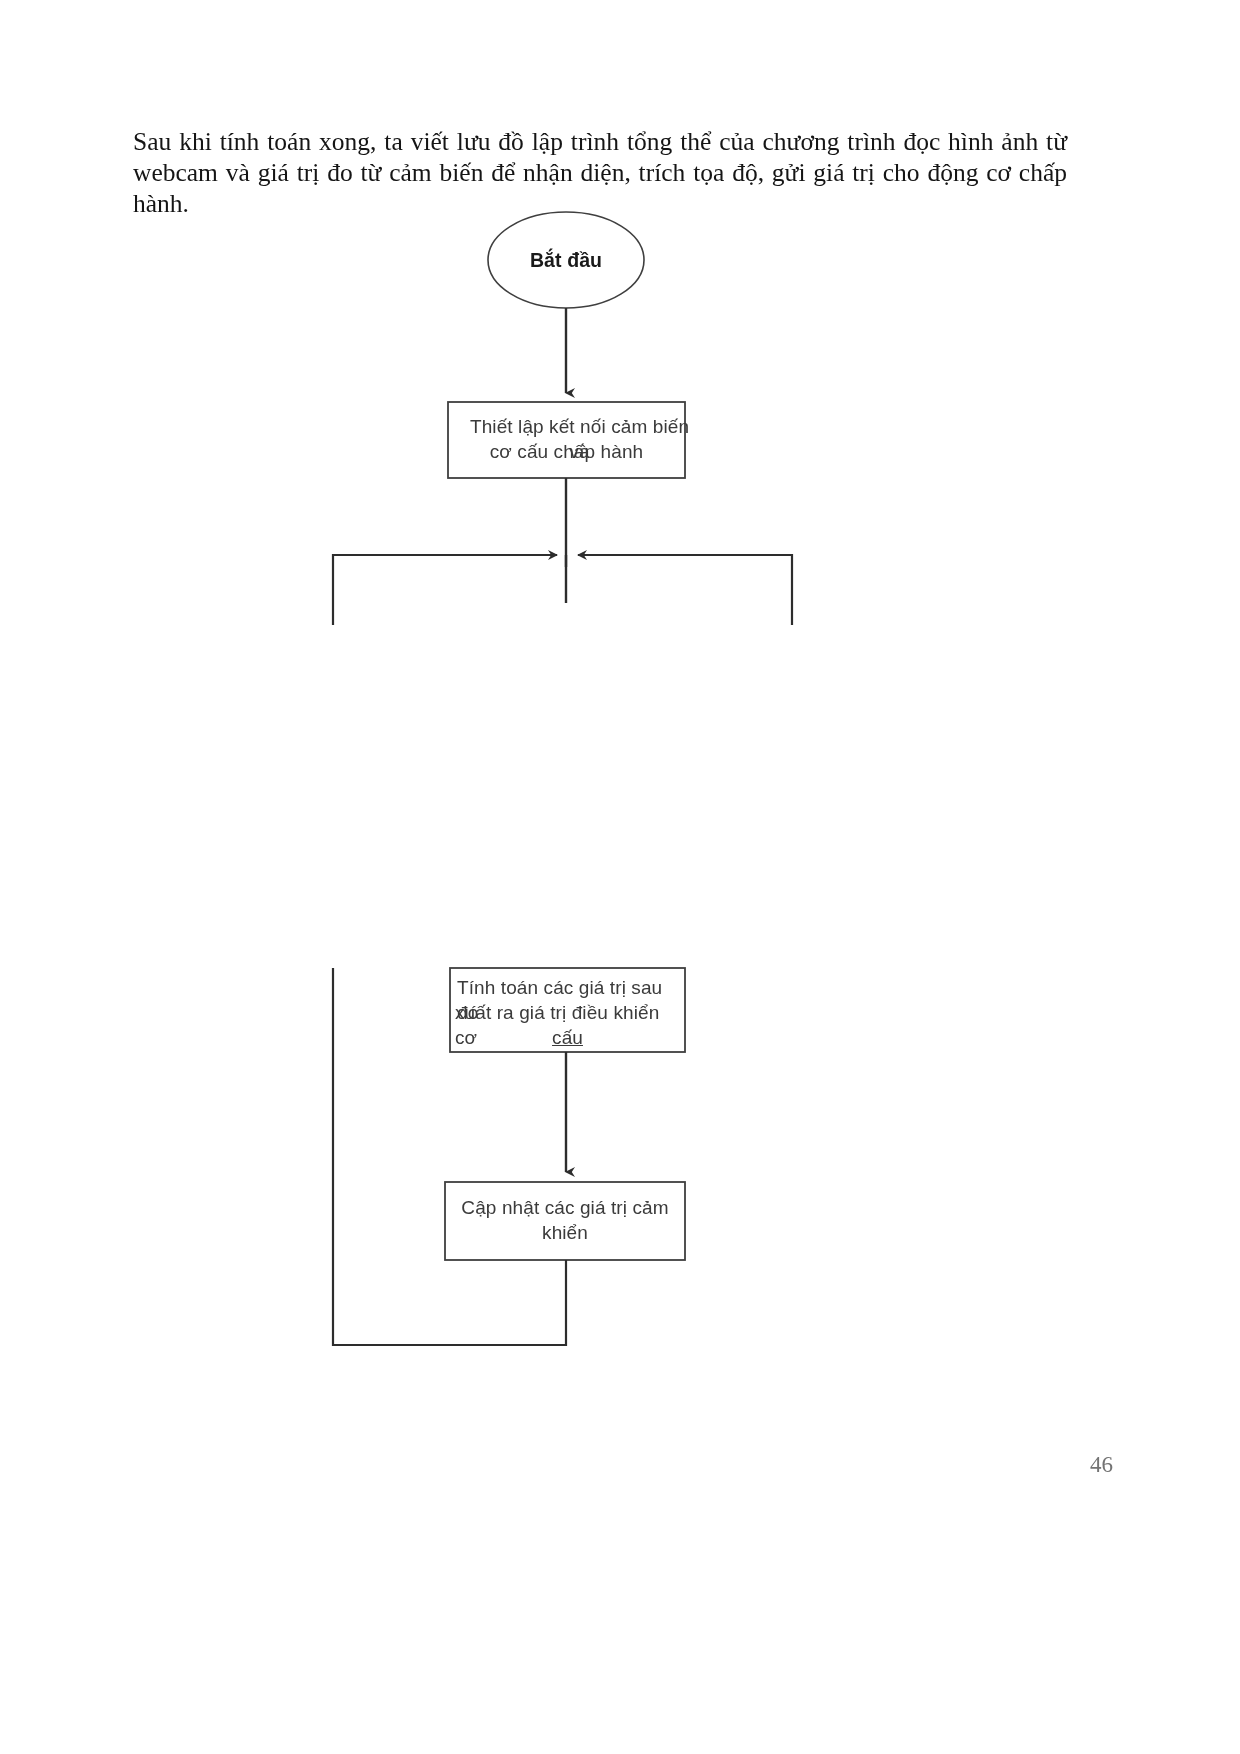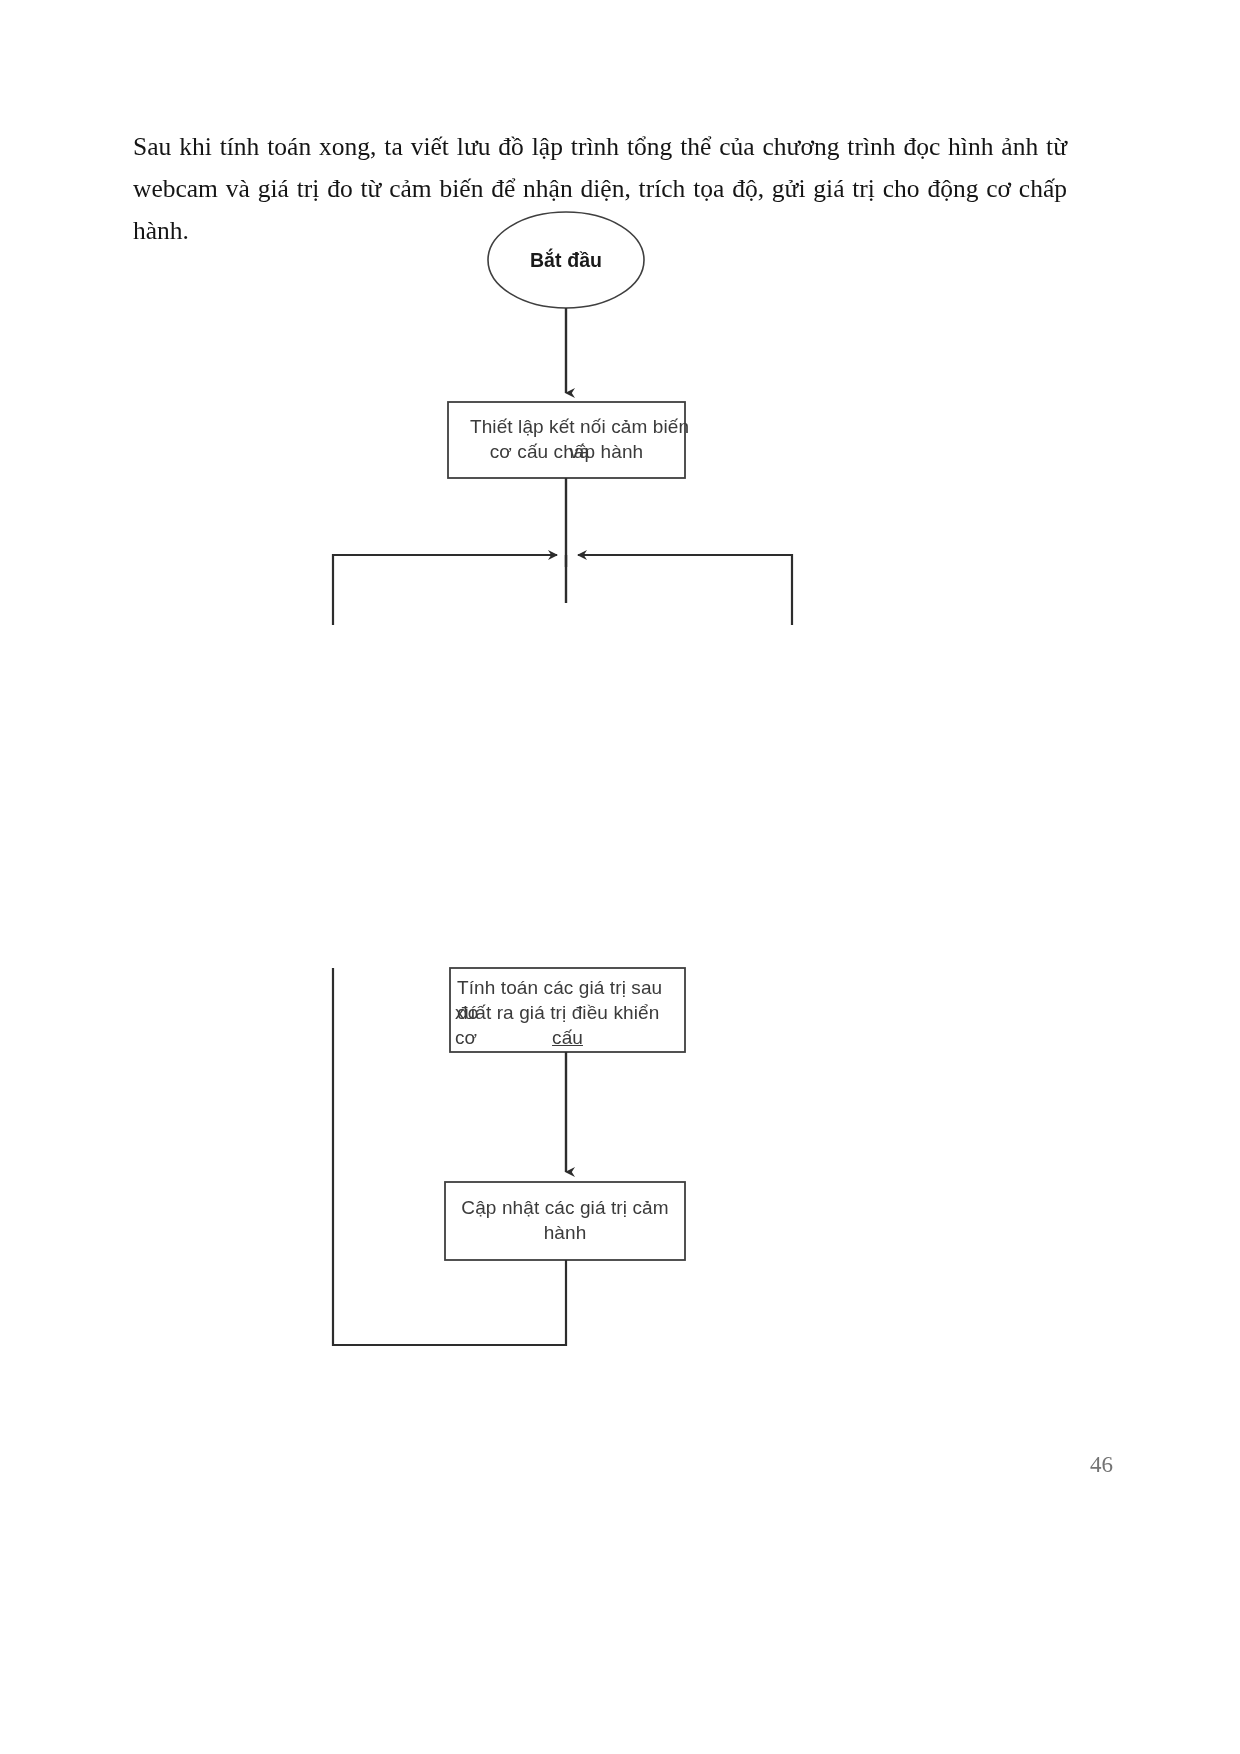--- a/index.html
+++ b/index.html
@@ -20,21 +20,21 @@
     overflow: hidden;
   }
 
   
   #paragraph {
     position: absolute;
     left: 133px;
     top: 100px;
     width: 934px;
     font-size: 25.5px;
-    line-height: 42px;
+    line-height: 31px;
     text-align: justify;
     text-justify: inter-word;
     color: #151515;
   }
 
   
   #flowchart {
     position: absolute;
     left: 0px;
     top: 195px;
@@ -125,20 +125,20 @@
     <div class="fc-label bold" style="left:496px; top:53px; width:140px;">Bắt đầu</div>
 
     <div class="fc-label" style="left:465px; top:219px; width:229px;">Thiết lập kết nối cảm biến và</div>
     <div class="fc-label" style="left:452px; top:244px; width:229px;">cơ cấu chấp hành</div>
 
     <div class="fc-label" style="left:453px; top:780px; width:229px; text-align:left; padding-left:4px;">Tính toán các giá trị  sau đó</div>
     <div class="fc-label" style="left:453px; top:805px; width:229px; text-align:left; padding-left:2px;">xuất ra giá trị điều khiển cơ</div>
     <div class="fc-label" style="left:453px; top:830px; width:229px;text-decoration:underline;">cấu</div>
 
     <div class="fc-label" style="left:448px; top:1000px; width:234px;">Cập nhật các giá trị cảm</div>
-    <div class="fc-label" style="left:448px; top:1025px; width:234px;">hành</div>
+    <div class="fc-label" style="left:448px; top:1025px; width:234px;">khiển</div>
 
   </div>
 
 
   <div id="page-number">46</div>
 
 </div>
 
 </body></html>

